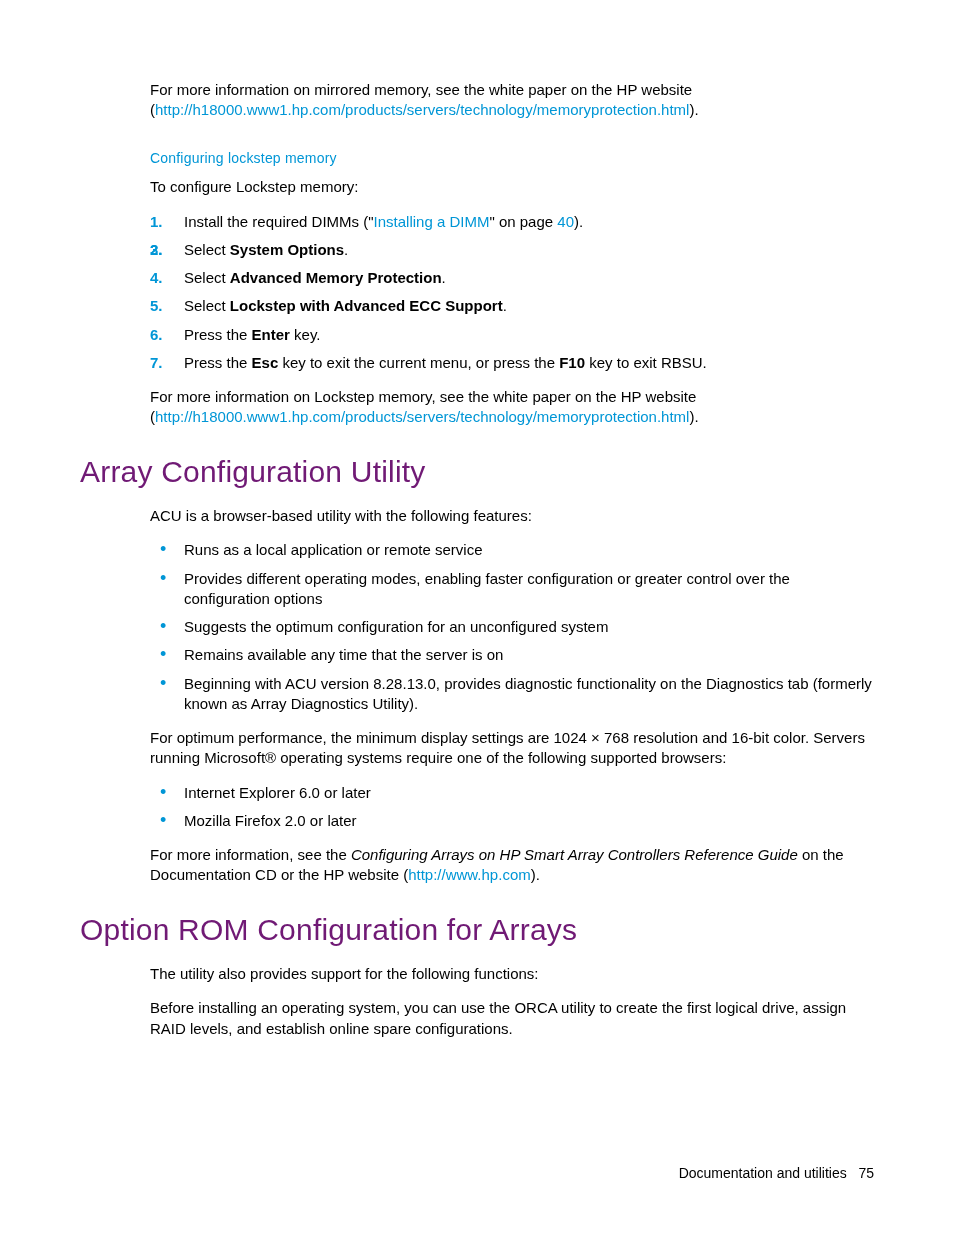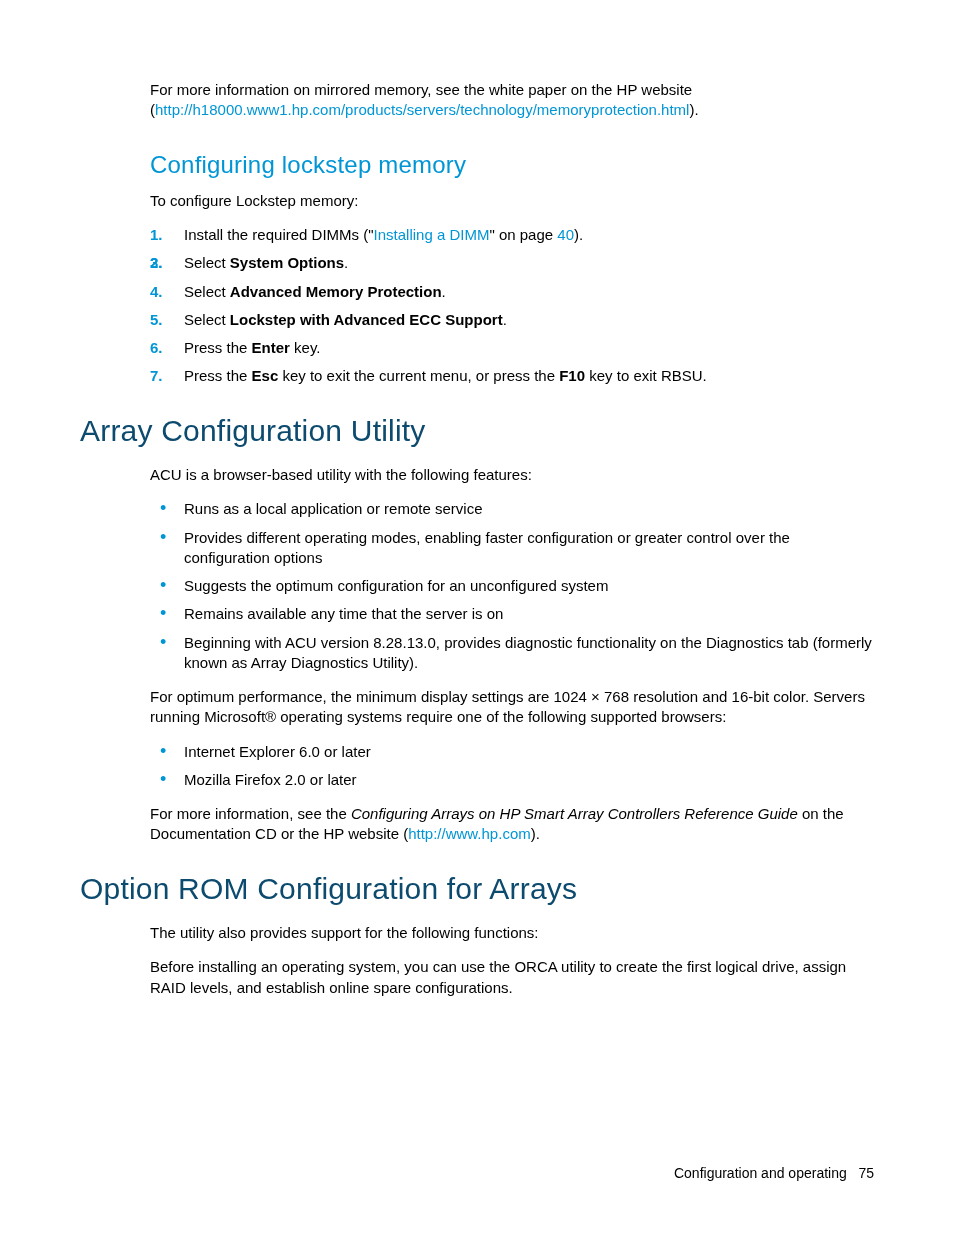--- a/index.html
+++ b/index.html
@@ -13,30 +13,30 @@
     height: 1235px;
     position: relative;
     box-sizing: border-box;
     padding: 80px 80px 50px 80px;
     line-height: 1.35;
   }
   .content-indent { margin-left: 70px; }
   h1 {
     font-family: Arial, Helvetica, sans-serif;
     font-weight: normal;
-    color: #0c4a6e;
+    color: #701a75;
     font-size: 30px;
     margin: 24px 0 14px 0;
     letter-spacing: 0.2px;
   }
   h3 {
     font-family: Arial, Helvetica, sans-serif;
     font-weight: normal;
     color: #0096d6;
-    font-size: 24px;
+    font-size: 14px;
     margin: 28px 0 10px 0;
     letter-spacing: 0.2px;
   }
   p { margin: 0 0 14px 0; }
   ol.numbered {
     list-style: none;
     padding: 0;
     margin: 0 0 14px 0;
   }
   ol.numbered li {
@@ -93,20 +93,21 @@
   <ol class="numbered" id="steps-list">
       <li><span class="num">1.</span><span>Install the required DIMMs ("<span class="lnk">Installing a DIMM</span>" on page <span class="lnk">40</span>).</span></li>
       <li><span class="num">2.</span></li>
       <li><span class="num">3.</span><span>Select <b>System Options</b>.</span></li>
       <li><span class="num">4.</span><span>Select <b>Advanced Memory Protection</b>.</span></li>
       <li><span class="num">5.</span><span>Select <b>Lockstep with Advanced ECC Support</b>.</span></li>
       <li><span class="num">6.</span><span>Press the <b>Enter</b> key.</span></li>
       <li><span class="num">7.</span><span>Press the <b>Esc</b> key to exit the current menu, or press the <b>F10</b> key to exit RBSU.</span></li>
     </ol>
 
+  <p><span>For more information on Lockstep memory, see the white paper on the HP website (</span><span class="lnk">http://h18000.www1.hp.com/products/servers/technology/memoryprotection.html</span><span>).</span></p>
 </div>
 
 <h1>Array Configuration Utility</h1>
 <div class="content-indent">
   <p>ACU is a browser-based utility with the following features:</p>
   <ul class="bulleted" id="acu-bullets">
       <li>Runs as a local application or remote service</li>
       <li>Provides different operating modes, enabling faster configuration or greater control over the configuration options</li>
       <li>Suggests the optimum configuration for an unconfigured system</li>
       <li>Remains available any time that the server is on</li>
@@ -120,14 +121,14 @@
   <p><span>For more information, see the </span><i>Configuring Arrays on HP Smart Array Controllers Reference Guide</i><span> on the Documentation CD or the HP website (</span><span class="lnk">http://www.hp.com</span><span>).</span></p>
 </div>
 
 <h1>Option ROM Configuration for Arrays</h1>
 <div class="content-indent">
   <p>The utility also provides support for the following functions:</p>
   <p>Before installing an operating system, you can use the ORCA utility to create the first logical drive, assign RAID levels, and establish online spare configurations.</p>
 </div>
 
 <div class="footer">
-  <span>Configuration and operating</span>&nbsp;&nbsp;&nbsp;<span>75</span>
+  <span>Documentation and utilities</span>&nbsp;&nbsp;&nbsp;<span>75</span>
 </div>
 
 </body></html>

